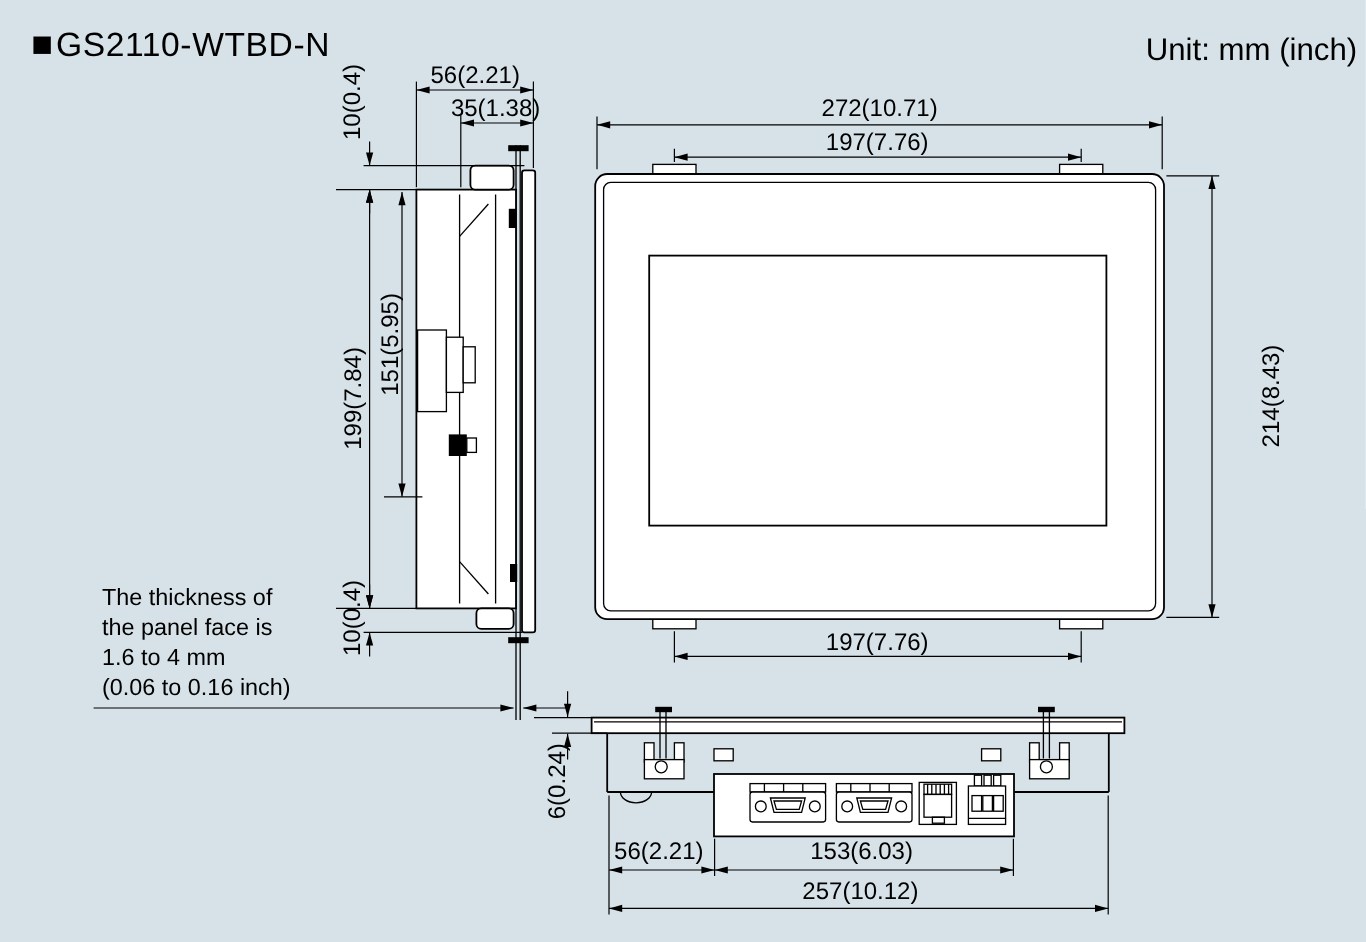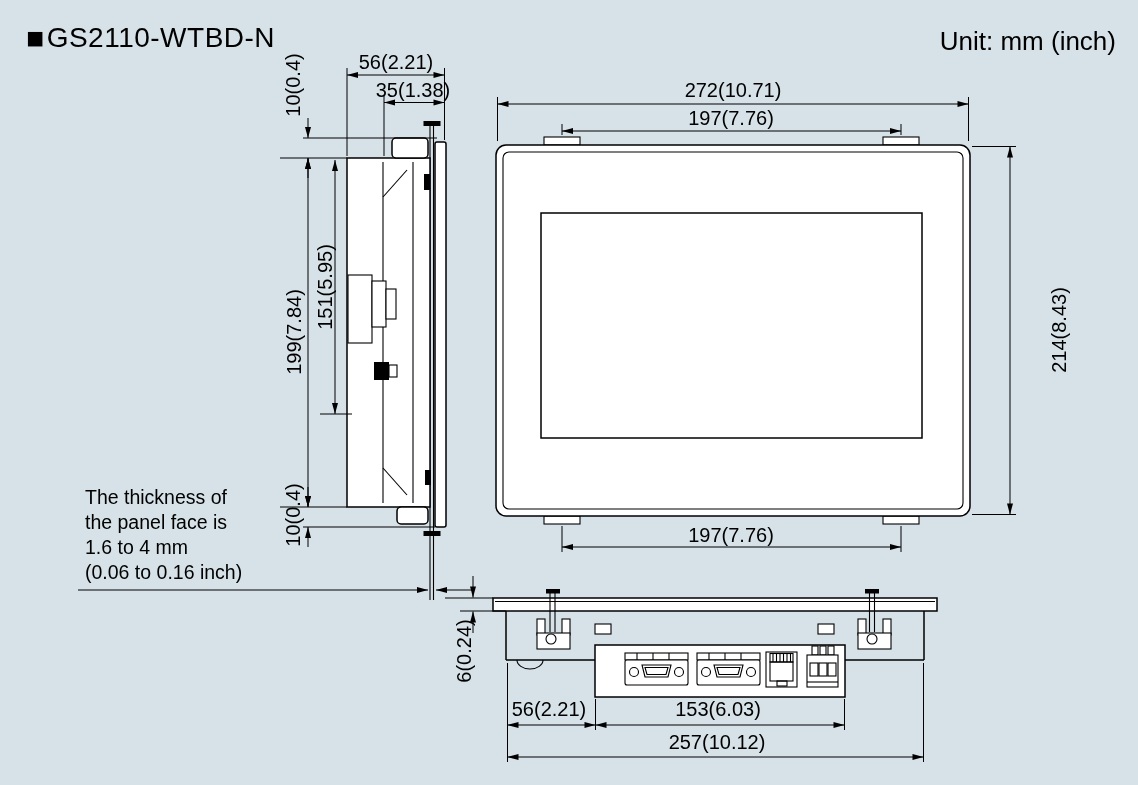--- a/index.html
+++ b/index.html
@@ -10,21 +10,21 @@
     font-family:"Liberation Sans", sans-serif;
     overflow:hidden;
   }
   .title{
     position:absolute;left:26px;top:22px;
     font-size:28px;color:#000;letter-spacing:.5px;
     display:flex;align-items:center;gap:2px;
   }
   .title .marker{font-size:30px;line-height:28px;}
   .unit{
-    position:absolute;right:22px;top:26px;
+    position:absolute;right:7px;top:26px;
     font-size:26px;color:#000;
   }
   svg{position:absolute;left:0;top:0;}
   
   .o {fill:#fff;stroke:#000;stroke-width:1.5;}
   .o2{fill:#fff;stroke:#000;stroke-width:1.1;}
   .l {fill:none;stroke:#000;stroke-width:1.5;}
   .l2{fill:none;stroke:#000;stroke-width:1.1;}
   .blk{fill:#000;stroke:none;}
   

